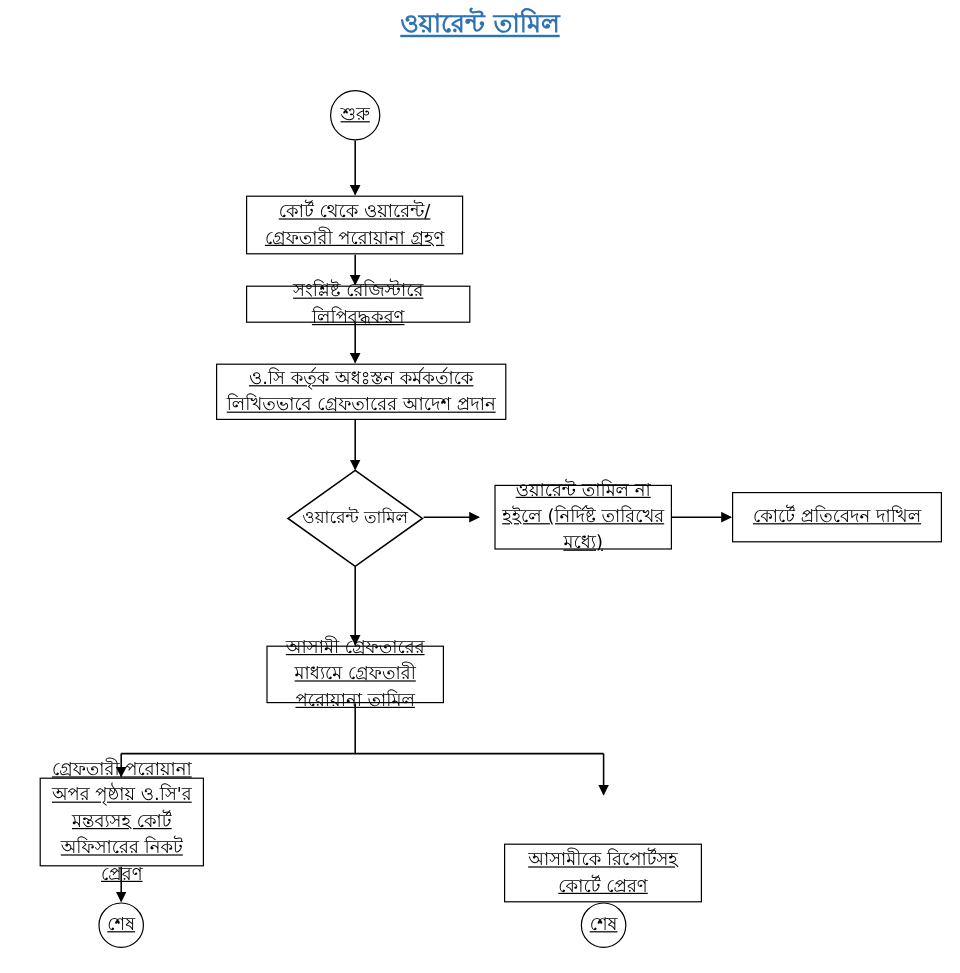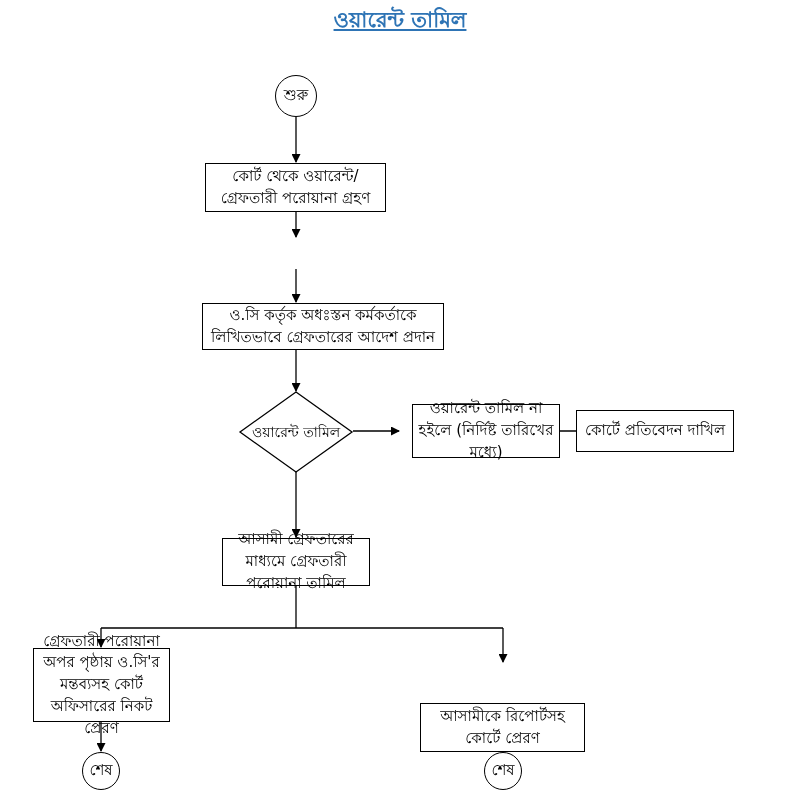--- a/index.html
+++ b/index.html
@@ -50,20 +50,21 @@
     display: flex;
     align-items: center;
     justify-content: center;
     text-align: center;
     border: 1px solid #000;
     background: var(--node-background, #ffffff);
     font-size: 15px;
     line-height: 1.45;
     padding: 2px 5px;
     box-sizing: border-box;
+    text-decoration: underline;
   }
   .terminator {
     border-radius: 50%;
     padding: 0;
     font-size: 15px;
   }
   .diamond-label {
     position: absolute;
     display: flex;
     align-items: center;
@@ -132,34 +133,37 @@
   </svg>
 
   <div class="node terminator" style="left:275px; top:75px; width:42px; height:42px;">
     <span>শুরু</span>
   </div>
 
   <div class="node" style="left:205px; top:163px; width:181px; height:49px;">
     <span>কোর্ট থেকে ওয়ারেন্ট/ গ্রেফতারী পরোয়ানা গ্রহণ</span>
   </div>
 
+  <div class="node" style="left:205px; top:238px; width:187px; height:31px;">
+    <span>সংশ্লিষ্ট রেজিস্টারে লিপিবদ্ধকরণ</span>
+  </div>
 
-  <div class="node" style="left:180px; top:303px; width:242px; height:47px;margin-left:22px;">
+  <div class="node" style="left:180px; top:303px; width:242px; height:47px;">
     <span>ও.সি কর্তৃক অধঃস্তন কর্মকর্তাকে লিখিতভাবে গ্রেফতারের আদেশ প্রদান</span>
   </div>
 
   <div class="diamond-label" style="left:243px; top:396px; width:106px; height:72px;">
     <span>ওয়ারেন্ট তামিল</span>
   </div>
 
   <div class="node" style="left:400px; top:404px; width:148px; height:54px;margin-left:12px;">
     <span>ওয়ারেন্ট তামিল না হইলে (নির্দিষ্ট তারিখের মধ্যে)</span>
   </div>
 
-  <div class="node" style="left:576px; top:410px; width:158px; height:42px;">
+  <div class="node" style="left:610px; top:410px; width:175px; height:42px;">
     <span>কোর্টে প্রতিবেদন দাখিল</span>
   </div>
 
   <div class="node" style="left:222px; top:538px; width:148px; height:48px;">
     <span>আসামী গ্রেফতারের মাধ্যমে গ্রেফতারী পরোয়ানা তামিল</span>
   </div>
 
   <div class="node" style="left:33px; top:648px; width:137px; height:74px;">
     <span>গ্রেফতারী পরোয়ানা অপর পৃষ্ঠায় ও.সি'র মন্তব্যসহ কোর্ট অফিসারের নিকট প্রেরণ</span>
   </div>

